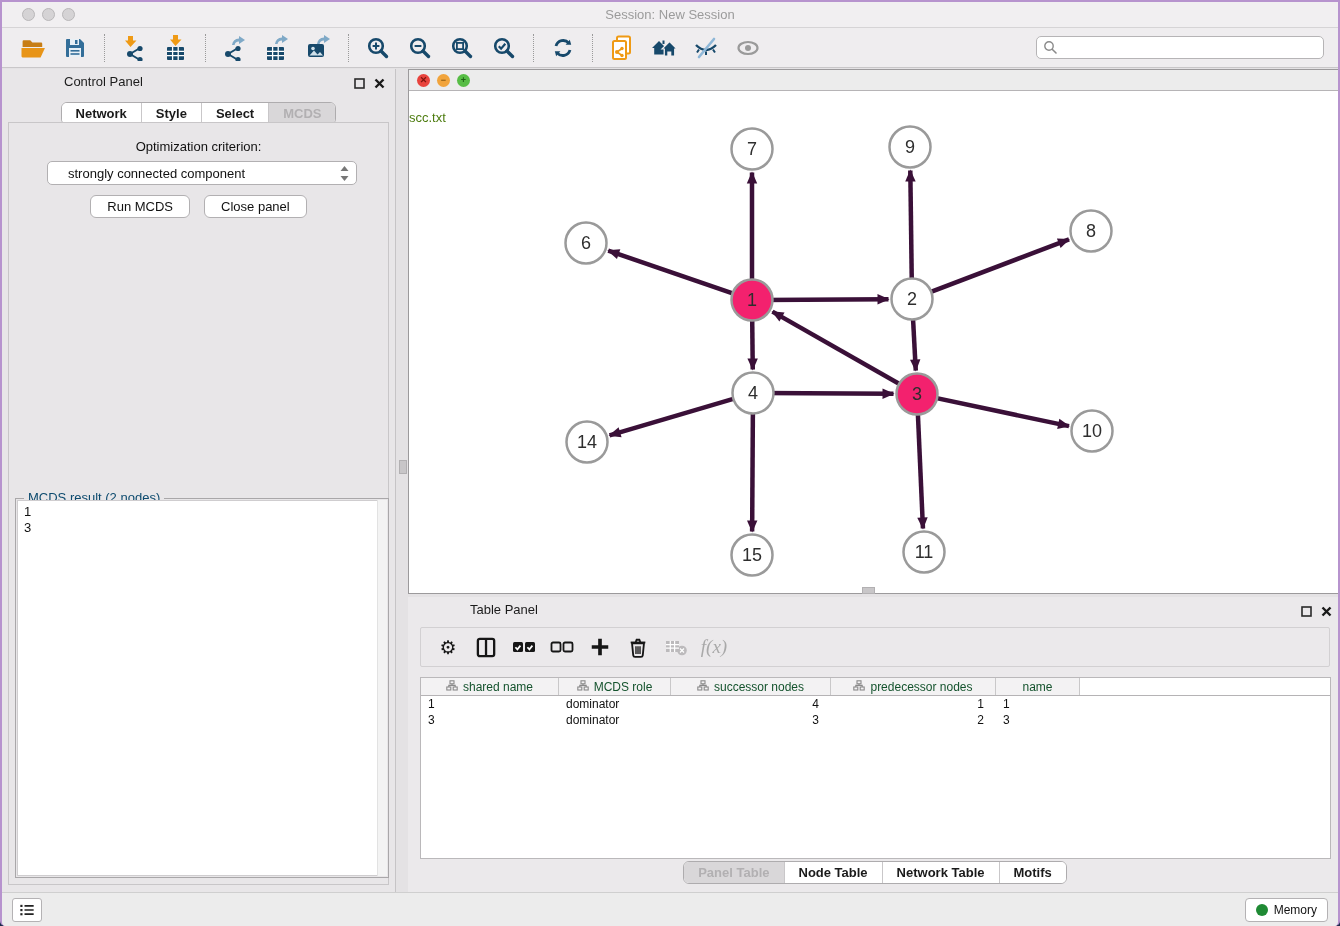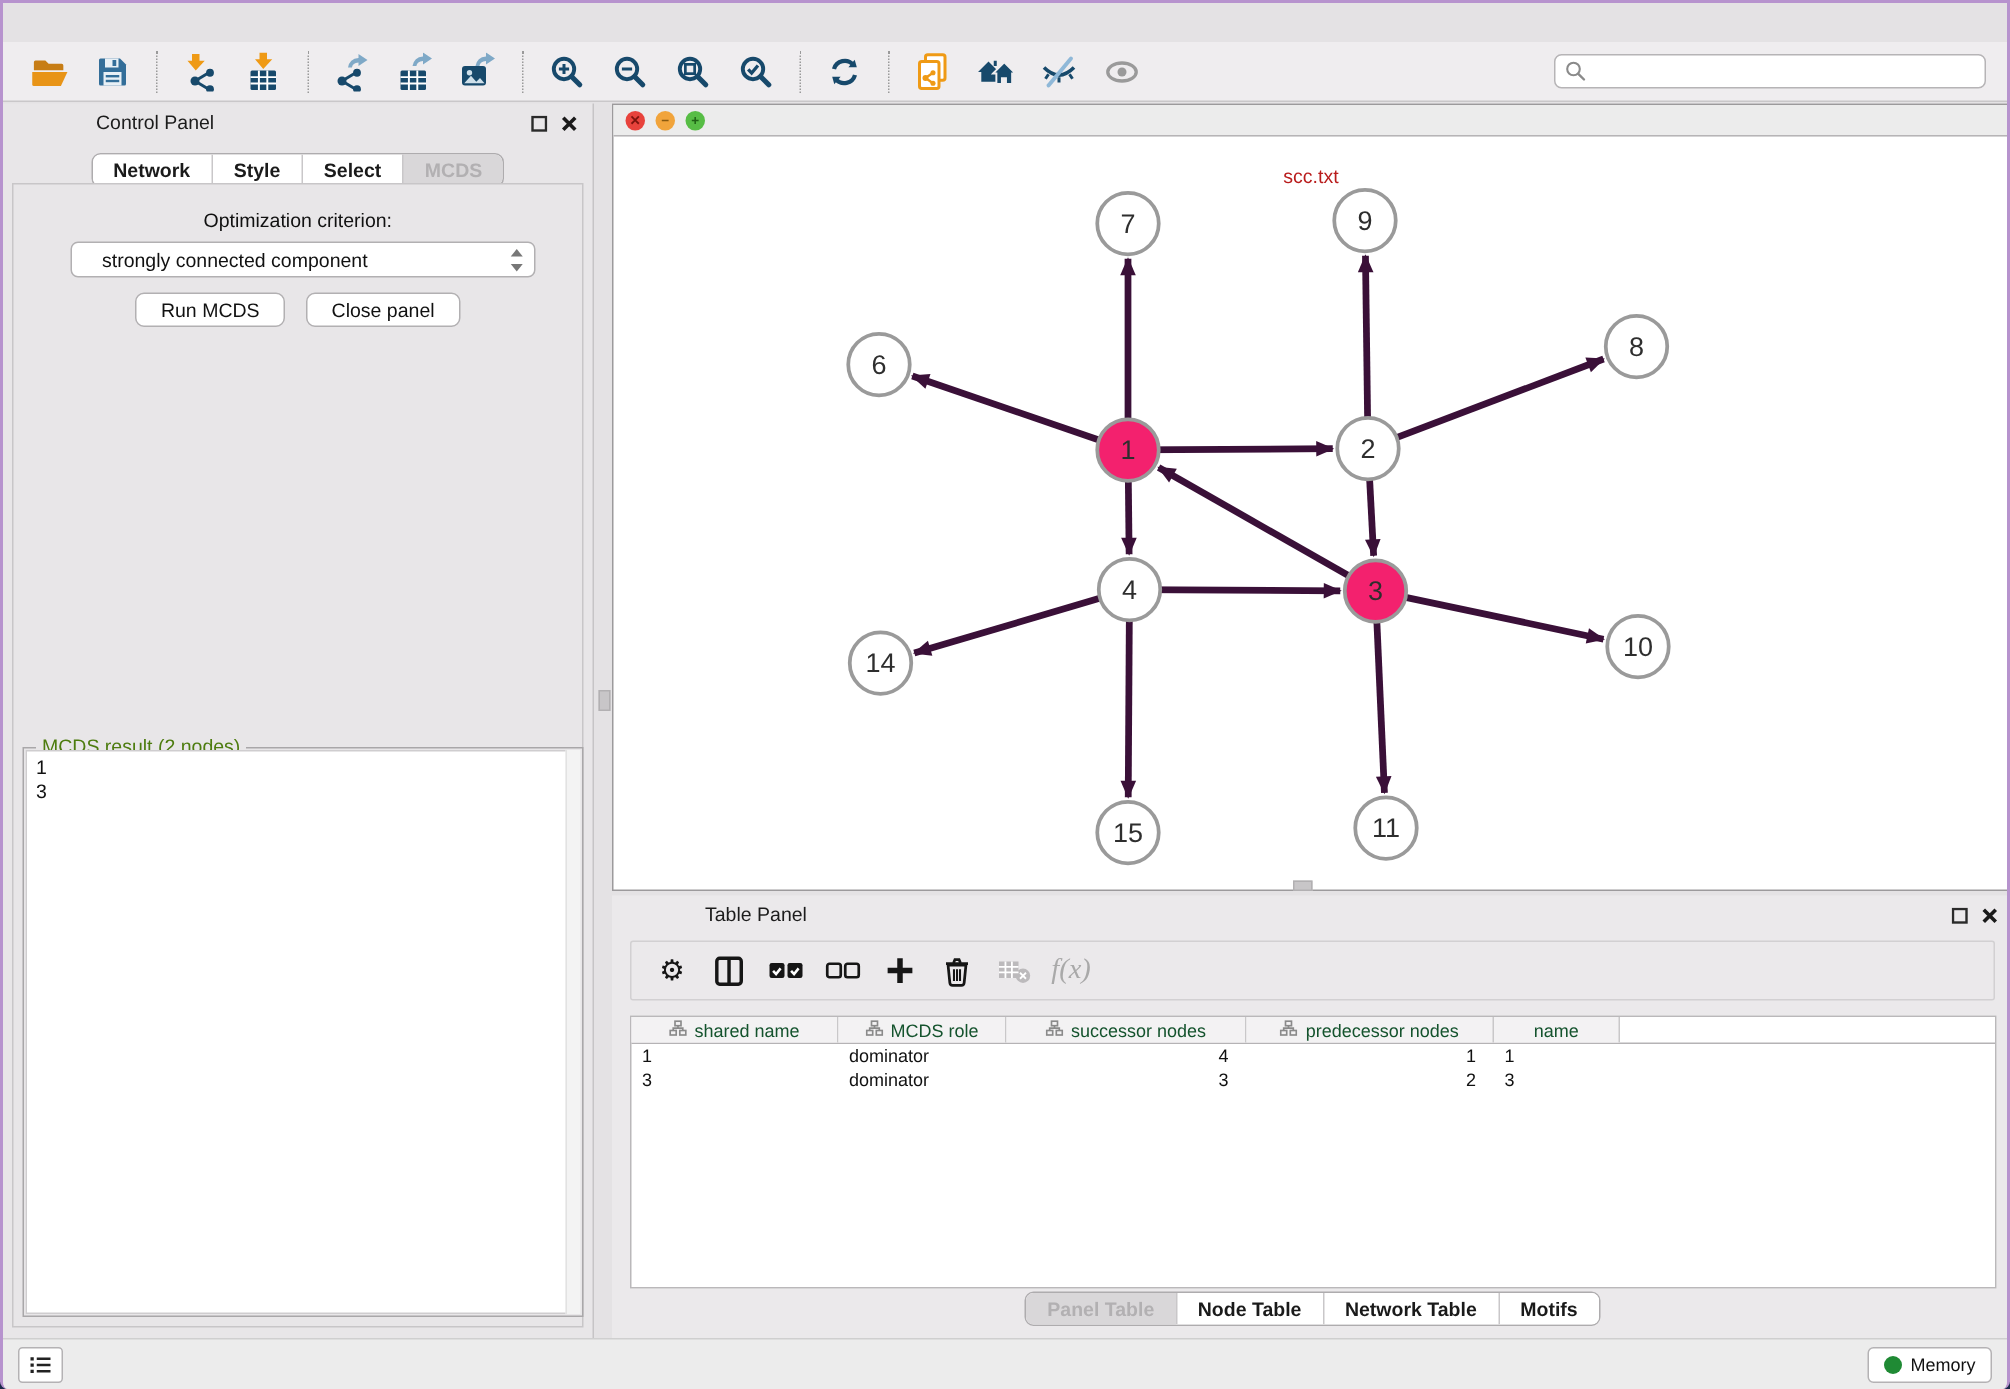--- a/index.html
+++ b/index.html
@@ -36,29 +36,29 @@
   #cp-tabs{left:0;top:33px;width:100%;text-align:center;}
   #cp-content{left:6px;top:53px;width:381px;height:763px;border:1px solid #c8c6c8;background:#e8e6e8;}
   #opt-label{left:0;top:16px;width:100%;text-align:center;font-size:13px;color:#111;}
   #criterion-select{left:38px;top:38px;width:310px;height:24px;background:#fff;border:1px solid #b2b0b2;border-radius:5px;
     font-size:13px;color:#111;padding:0 26px 0 20px;display:flex;align-items:center;}
   #criterion-stepper{position:absolute;right:6px;top:3px;}
   #cp-buttons{left:0;top:72px;width:100%;display:flex;justify-content:center;gap:14px;}
   .cp-btn{height:23px;background:#fff;border:1px solid #b2b0b2;border-radius:6px;font-size:13px;color:#111;
     padding:0 16px;display:flex;align-items:center;}
   #result-box{left:6px;top:375px;width:374px;height:380px;border:1px solid #a9a7a9;}
-  #result-legend{position:absolute;left:8px;top:-9px;background:#e8e6e8;padding:0 4px;font-size:13px;color:#4d7c0f;}
+  #result-legend{position:absolute;left:8px;top:-9px;background:#e8e6e8;padding:0 4px;font-size:13px;color:#0c4a6e;}
   #result-area{position:absolute;left:1px;top:1px;right:1px;bottom:1px;background:#fff;border:1px solid #cfcdcf;
     font-size:13px;color:#111;line-height:16px;padding:3px 6px;white-space:pre-line;}
   #result-scroll{position:absolute;right:1px;top:1px;bottom:1px;width:10px;background:#f3f3f3;border-left:1px solid #e2e2e2;}
 
   
   #net-window{left:406px;top:67px;width:932px;height:525px;background:#fff;border:1px solid #9c9a9c;}
   #net-titlebar{position:absolute;left:0;top:0;width:100%;height:21px;background:#ececec;border-bottom:1px solid #b6b4b6;}
-  #net-title{width:100%;text-align:center;line-height:21px;font-size:13px;color:#b91c1c;margin-top:37px;}
+  #net-title{width:100%;line-height:21px;font-size:13px;color:#4d7c0f;margin-top:37px;}
   .tl{position:absolute;top:4px;width:13px;height:13px;border-radius:50%;font-size:9px;font-weight:bold;
     display:flex;align-items:center;justify-content:center;line-height:1;}
   #graph-svg{position:absolute;left:0;top:21px;}
   .splitter-thumb{background:#c8c6c8;border:1px solid #b2b0b2;}
 
   
   #table-panel{left:406px;top:595px;width:934px;height:295px;background:#ebe9eb;}
   #tp-toolbar{position:absolute;left:12px;top:30px;width:910px;height:40px;border:1px solid #d2d0d2;border-radius:2px;
     display:flex;align-items:center;padding:0 8px;}
   .tp-icon{width:30px;height:28px;display:flex;align-items:center;justify-content:center;margin:0 4px;}
@@ -80,20 +80,26 @@
     border-radius:3px;display:flex;align-items:center;justify-content:center;}
   #memory-button{position:absolute;right:10px;top:5px;height:24px;background:#fff;border:1px solid #b4b2b4;
     border-radius:4px;display:flex;align-items:center;gap:6px;padding:0 10px;font-size:12px;color:#111;}
   #memory-dot{width:12px;height:12px;border-radius:50%;background:#1f8a34;}
 </style>
 </head>
 <body>
 
 <div id="window">
 
+  <div id="titlebar" class="abs">
+    <span class="tdot" style="left:20px"></span>
+    <span class="tdot" style="left:40px"></span>
+    <span class="tdot" style="left:60px"></span>
+    <div id="win-title">Session: New Session</div>
+  </div>
 
   <div id="toolbar" class="abs">
     <div id="tb-icons" style="display:flex;align-items:center;">
         <div class="tb-icon">
           <svg width="27" height="24" viewBox="0 0 24 22">
             <path d="M2 5 a1 1 0 0 1 1-1 h6 l2 2 h8 a1 1 0 0 1 1 1 v3 H2 Z" fill="#c77d15"></path>
             <path d="M1 11 h21.5 l-4 8.6 H2 a1 1 0 0 1-1-1 Z" fill="#e89417"></path>
           </svg>
         </div>
         <div class="tb-icon">

